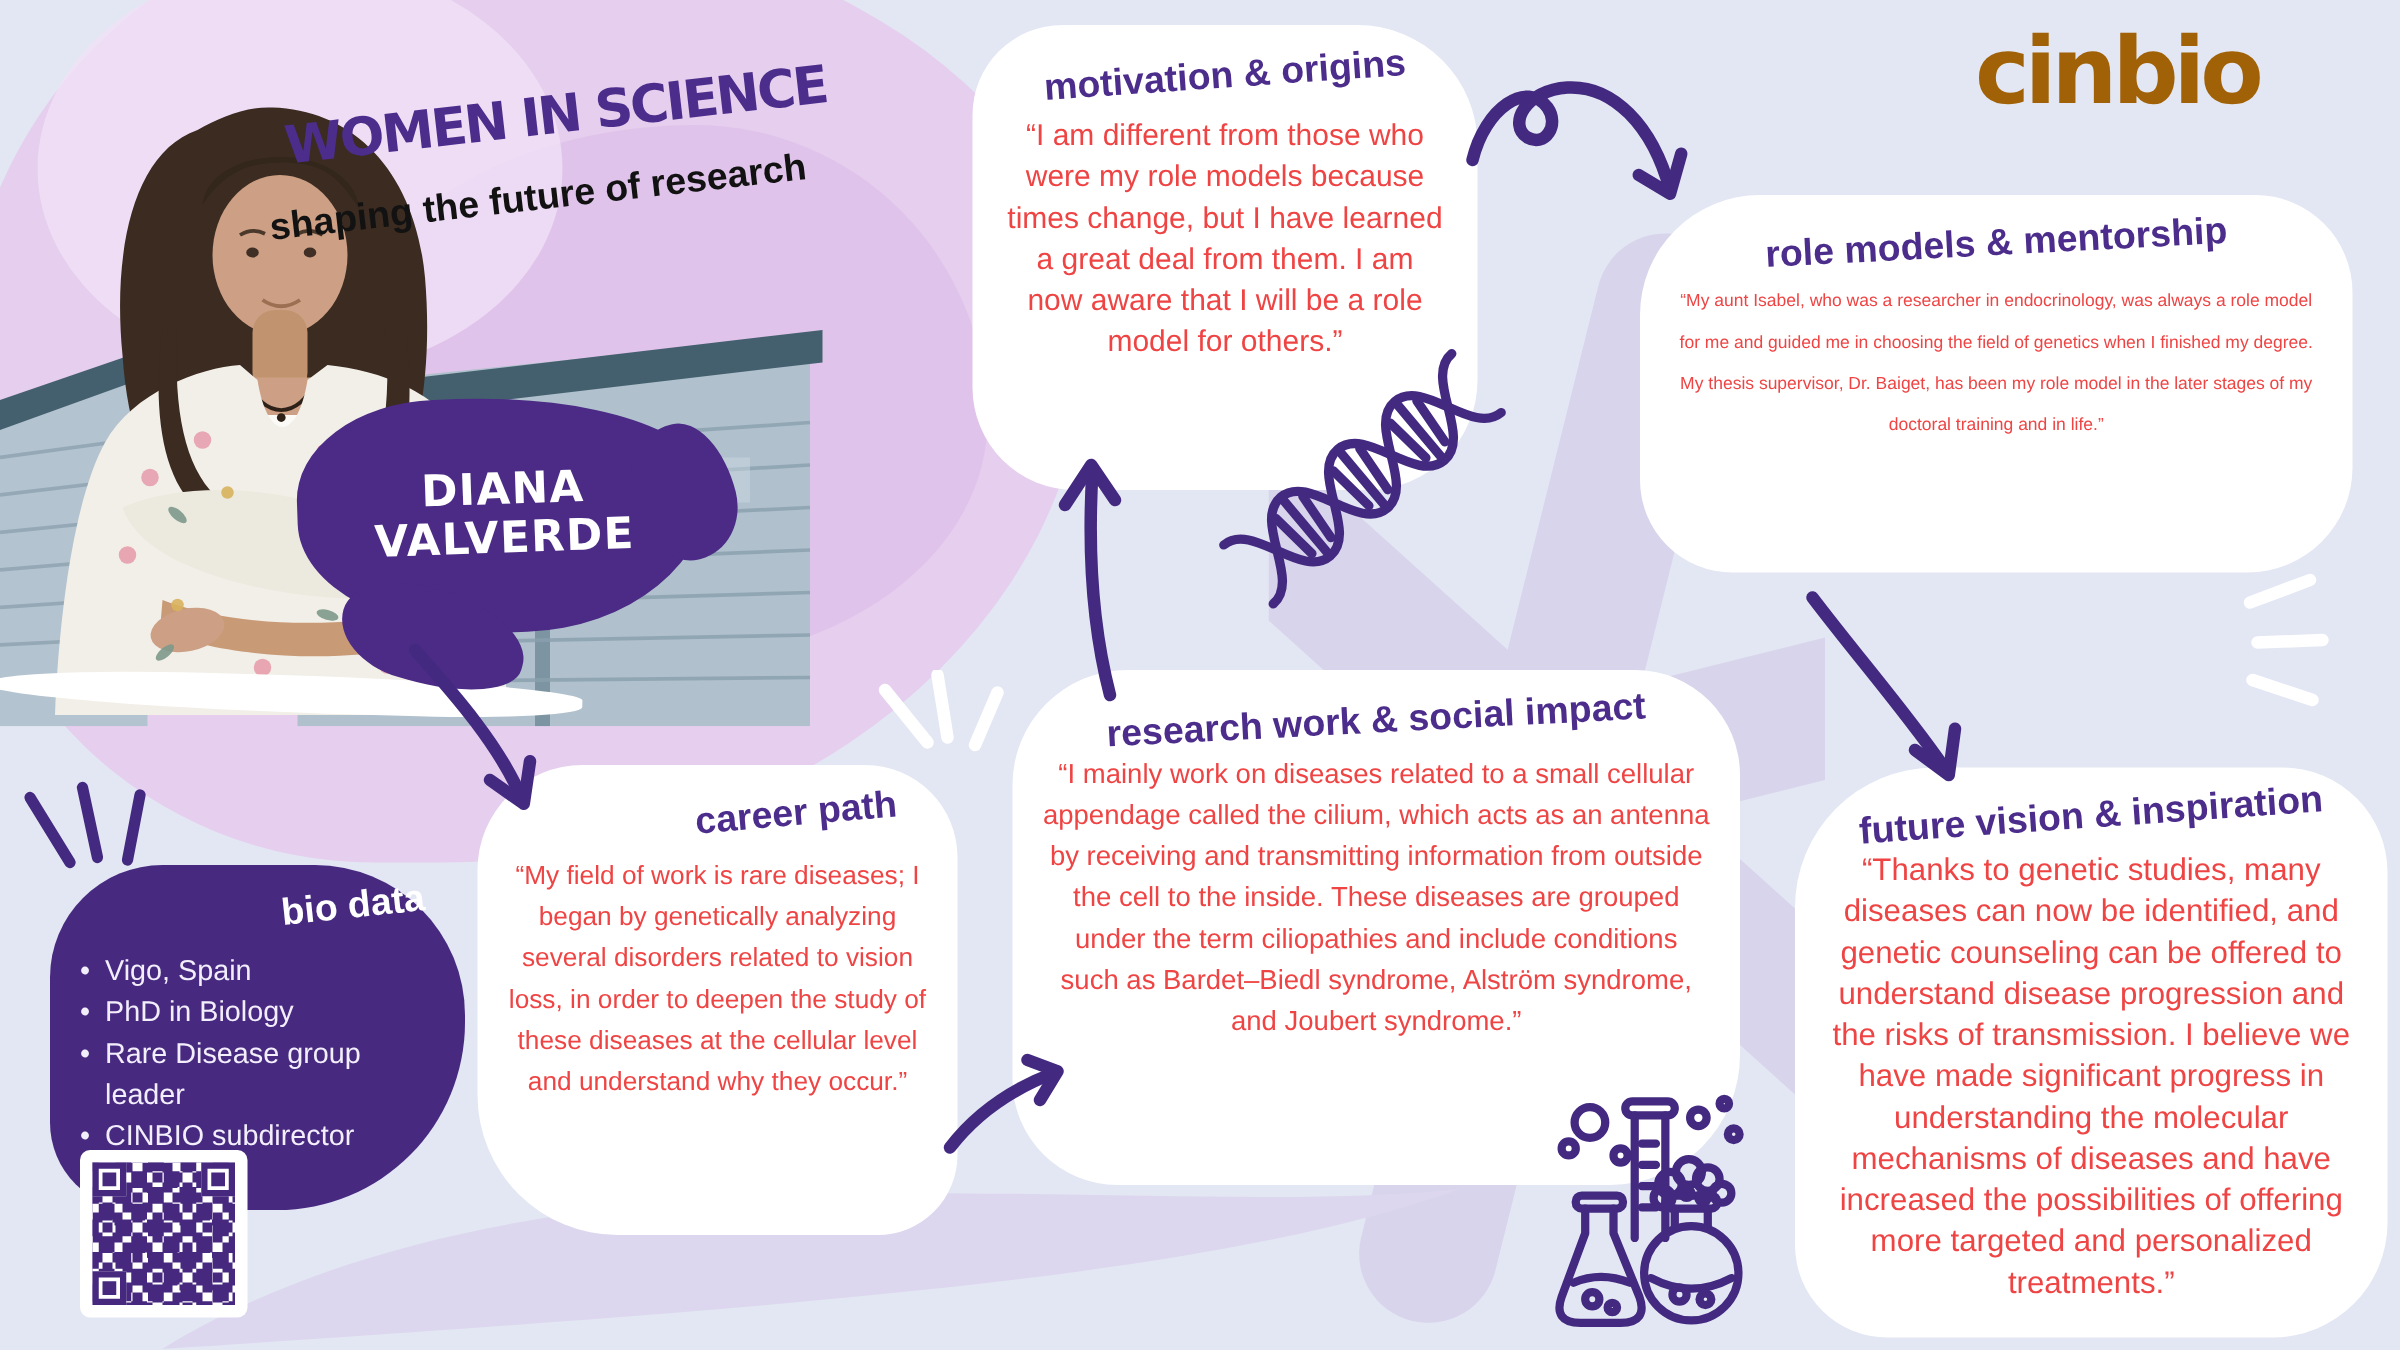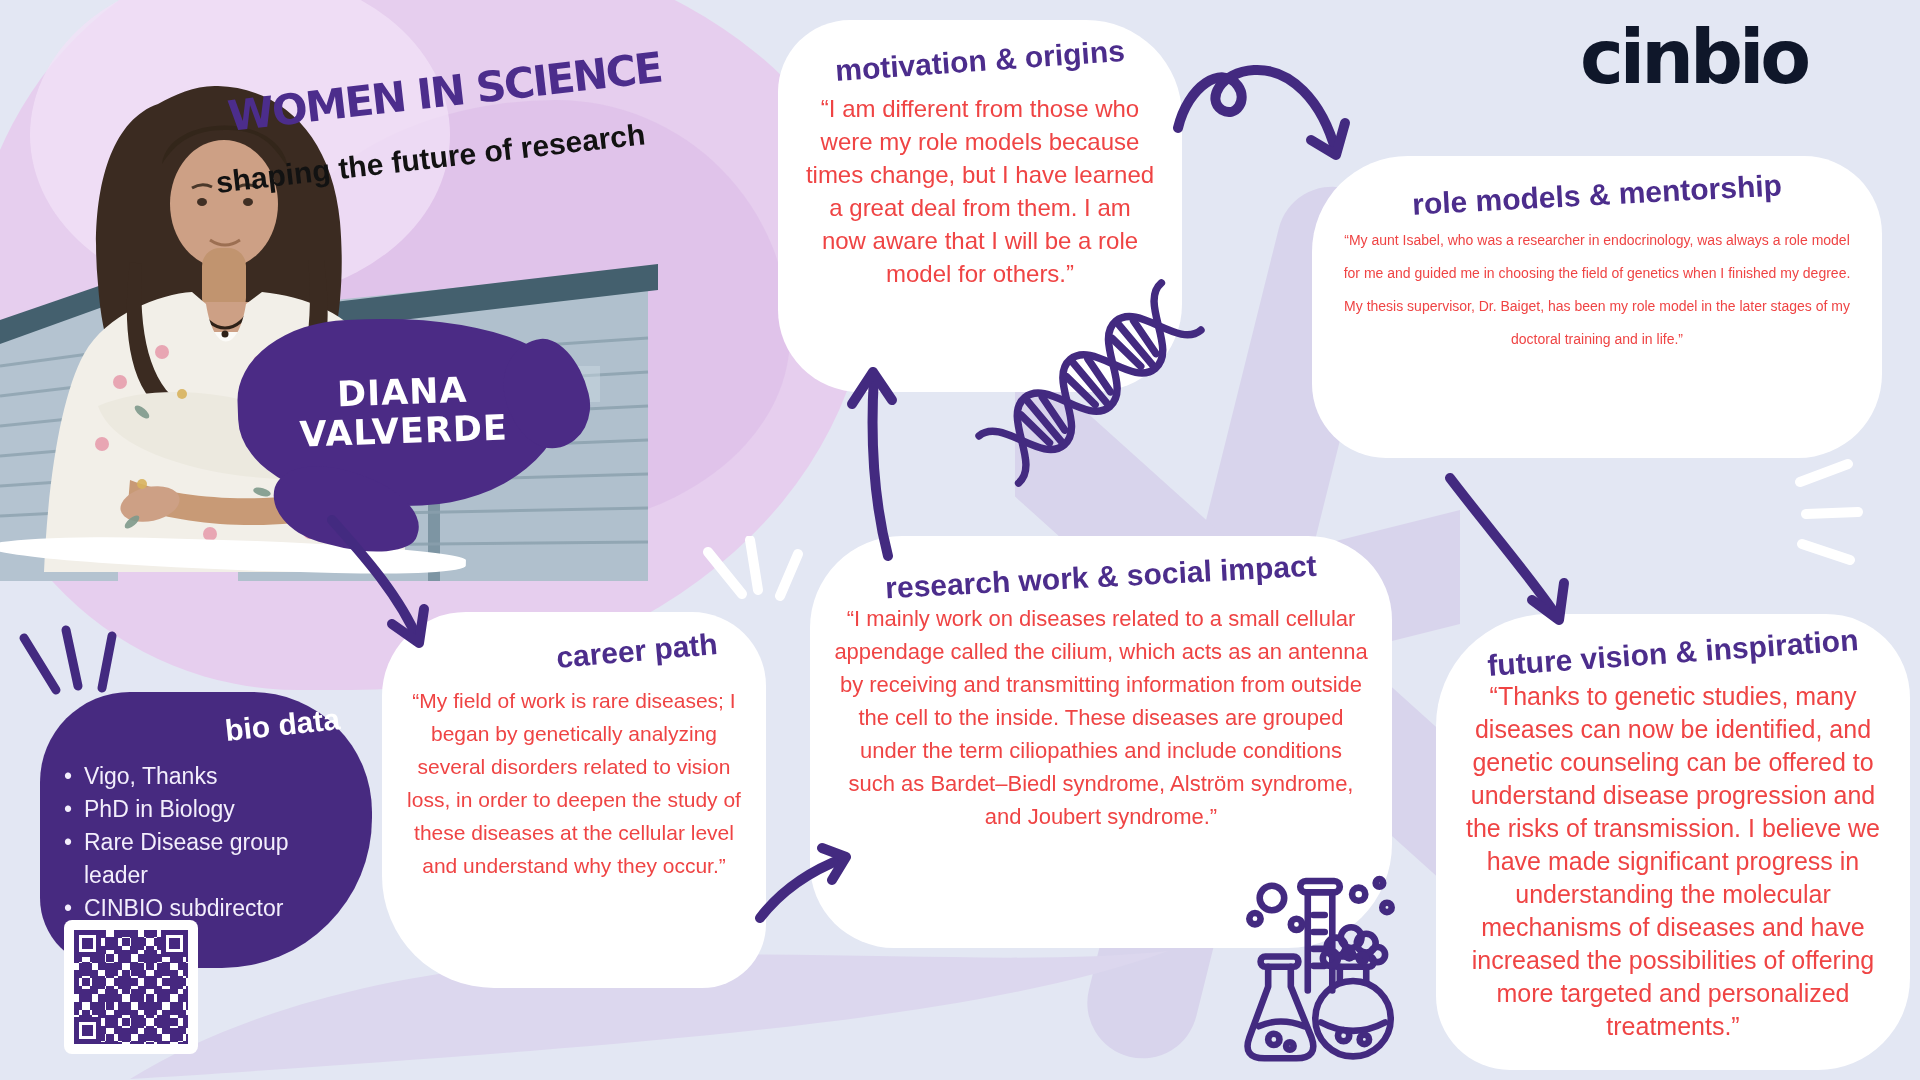--- a/index.html
+++ b/index.html
@@ -32,21 +32,21 @@
     border-radius:36% 64% 48% 52%/44% 42% 64% 52%;transform:rotate(-2deg);
     display:flex;flex-direction:column;align-items:center;justify-content:center;z-index:3;}
   #brush::before{content:"";position:absolute;left:30px;bottom:-40px;width:150px;height:76px;
     background:#4b2b85;border-radius:45% 55% 60% 40%/50% 55% 45% 55%;transform:rotate(18deg);}
   #brush::after{content:"";position:absolute;right:-20px;top:26px;width:82px;height:110px;
     background:#4b2b85;border-radius:55% 45% 50% 50%/45% 60% 42% 55%;transform:rotate(-12deg);}
   .name-line{font-family:"DejaVu Sans",sans-serif;font-weight:bold;font-size:35px;
     letter-spacing:1px;color:#fff;line-height:1.12;position:relative;z-index:1;}
 
   #logo{left:1580px;top:14px;font-family:"DejaVu Sans",sans-serif;font-weight:bold;
-    font-size:74px;letter-spacing:-4px;color:#0f172a;z-index:3;}
+    font-size:74px;letter-spacing:-4px;color:#a16207;z-index:3;}
 
   
   .bubble{position:absolute;background:#fff;box-sizing:border-box;text-align:center;z-index:4;}
   .b-header{display:inline-block;font-weight:bold;color:#4c2d8c;font-size:30px;}
   .quote{color:#ef4444;}
 
   #b-motivation{left:778px;top:20px;width:404px;height:372px;border-radius:72px 96px 88px 82px;padding:24px 16px 0;}
   #b-motivation .b-header{transform:rotate(-4deg);}
   #b-motivation .quote{font-size:24px;line-height:33px;margin-top:14px;padding:0 10px;}
 
@@ -220,21 +220,21 @@
   </div>
 
   <div class="bubble" id="b-future">
     <span class="b-header">future vision &amp; inspiration</span>
     <div class="quote">“Thanks to genetic studies, many diseases can now be identified, and genetic counseling can be offered to understand disease progression and the risks of transmission. I believe we have made significant progress in understanding the molecular mechanisms of diseases and have increased the possibilities of offering more targeted and personalized treatments.”</div>
   </div>
 
   <div id="b-bio">
     <div class="header-row"><span class="b-header">bio data</span></div>
     <ul>
-      <li>Vigo, Thanks</li>
+      <li>Vigo, Spain</li>
       <li>PhD in Biology</li>
       <li>Rare Disease group leader</li>
       <li>CINBIO subdirector</li>
     </ul>
   </div>
 
   <div class="abs" id="qr">
     <div class="qr-pattern">
       <div class="qf tl"></div>
       <div class="qf tr"></div>

